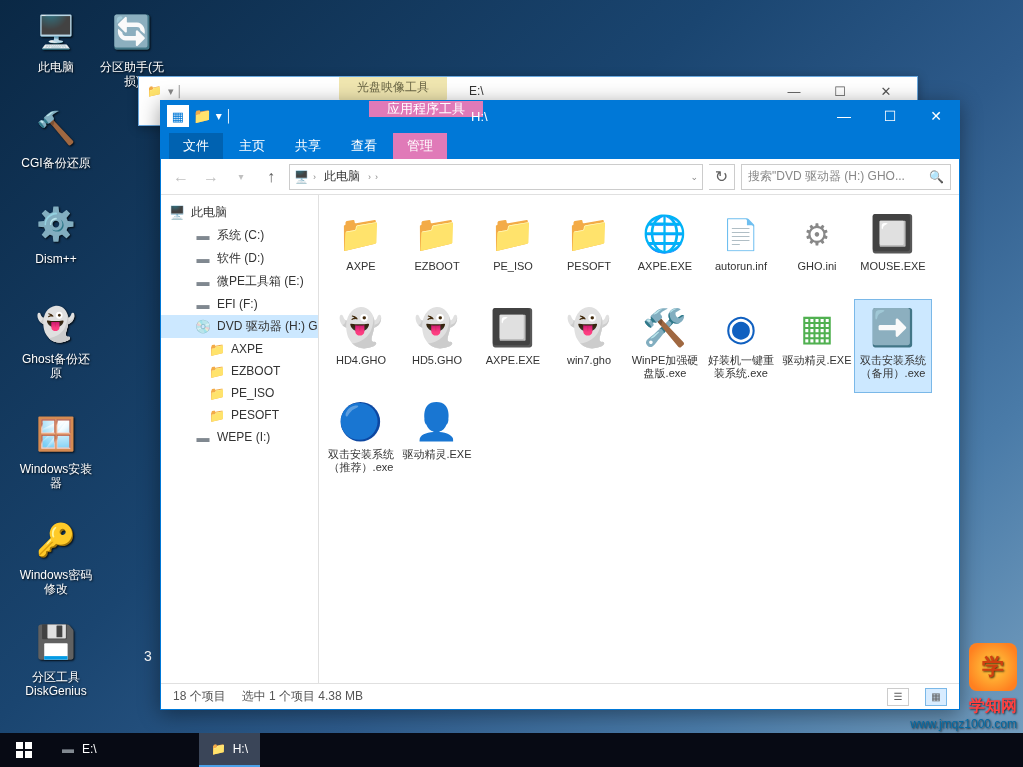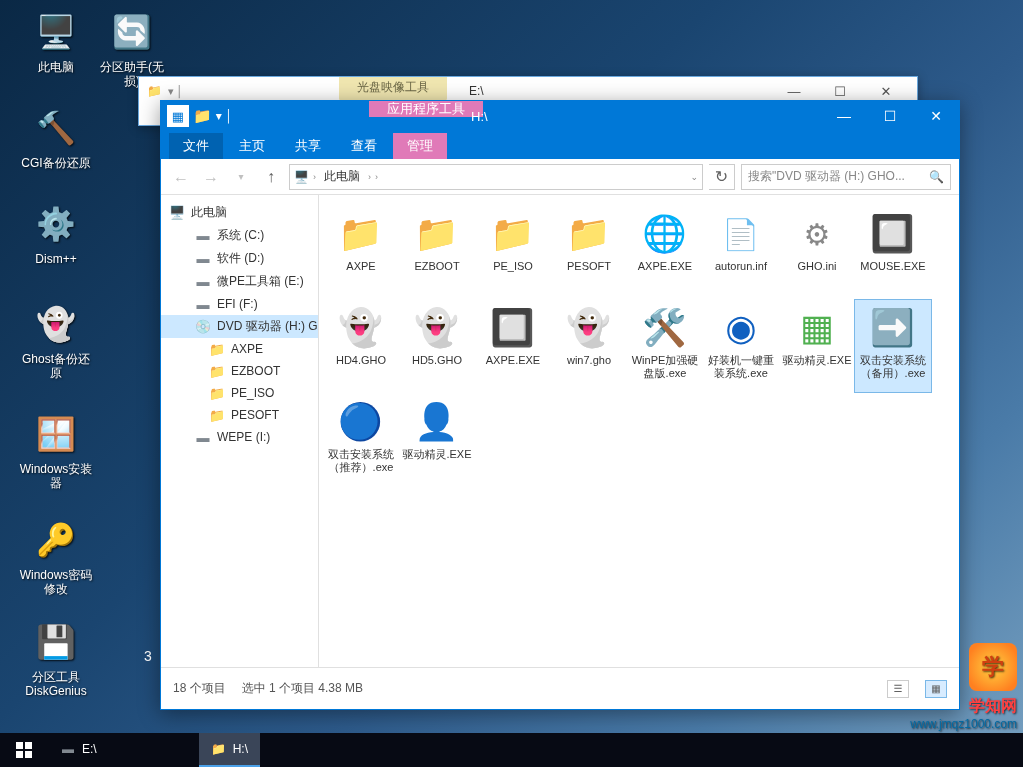--- a/index.html
+++ b/index.html
@@ -58,21 +58,21 @@
 .tree-item.lvl3 { padding-left: 48px; }
 .tree-item.selected { background: #cce8ff; }
 .tree-ico { width: 16px; height: 16px; display: inline-flex; align-items: center; justify-content: center; font-size: 13px; }
 
 .content { flex: 1; padding: 10px 4px; display: flex; flex-wrap: wrap; align-content: flex-start; overflow-y: auto; }
 .file-item { width: 78px; height: 94px; display: flex; flex-direction: column; align-items: center; text-align: center; padding: 4px 2px; font-size: 11px; color: #333; cursor: pointer; border: 1px solid transparent; margin: 0 -1px; }
 .file-item.selected { background: #cce8ff; border: 1px solid #7ab8e8; }
 .file-ico { width: 48px; height: 48px; display: flex; align-items: center; justify-content: center; font-size: 36px; margin-bottom: 2px; }
 .file-lbl { line-height: 13px; word-break: break-all; }
 
-.statusbar { height: 42px; border-top: 1px solid #e0e0e0; display: flex; align-items: center; padding: 0 12px; font-size: 12px; color: #555; gap: 16px; }
+.statusbar { height: 26px; border-top: 1px solid #e0e0e0; display: flex; align-items: center; padding: 0 12px; font-size: 12px; color: #555; gap: 16px; }
 .statusbar .spacer { flex: 1; }
 .view-btn { width: 22px; height: 18px; border: 1px solid #ccc; display: flex; align-items: center; justify-content: center; font-size: 10px; color: #606060; }
 .view-btn.active { background: #d8ecff; border-color: #7ab8e8; }
 
 
 .watermark { position: absolute; right: 6px; bottom: 36px; font-size: 12px; color: #fff; text-shadow: 1px 1px 2px rgba(0,0,0,0.7); text-align: right; }
 .watermark .logo { display: inline-block; width: 48px; height: 48px; background: radial-gradient(circle, #ffd040 0%, #ff8020 80%); border-radius: 8px; margin-bottom: 2px; position: relative; }
 .watermark .logo::after { content: "学"; position: absolute; top: 50%; left: 50%; transform: translate(-50%,-50%); font-size: 22px; color: #d04010; font-weight: bold; }
 .page-num { position: absolute; left: 144px; top: 648px; color: #fff; font-size: 14px; }
 

